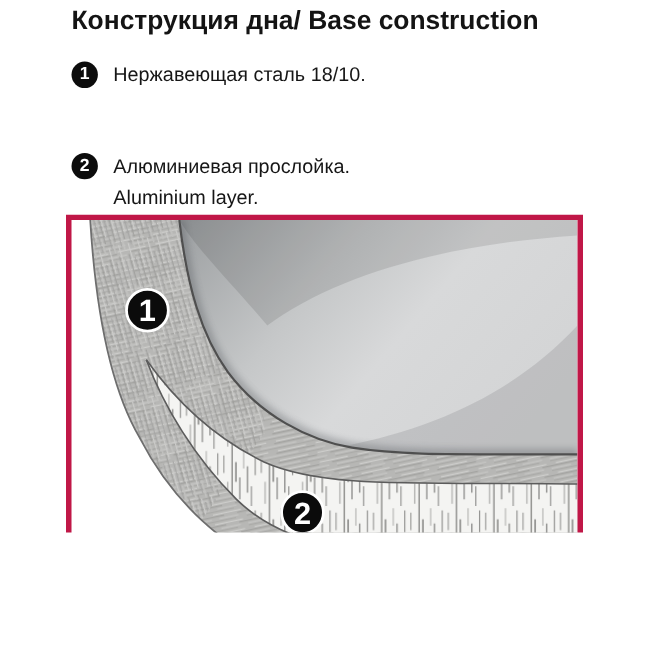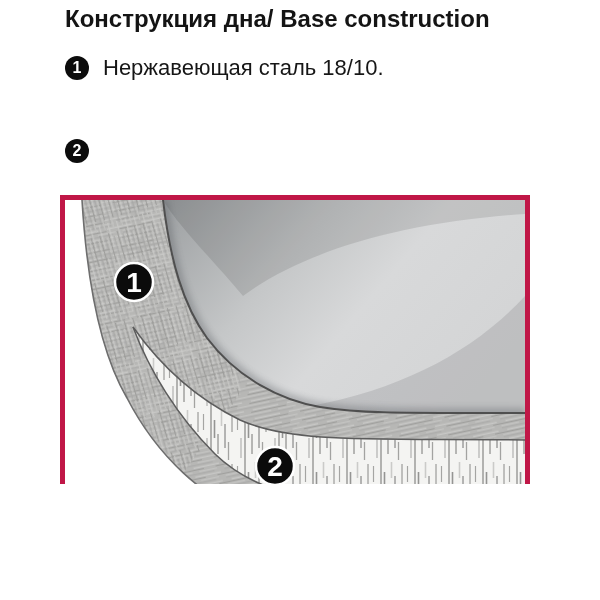--- a/index.html
+++ b/index.html
@@ -2,41 +2,45 @@
 <html><head>
 <meta charset="utf-8">
 <style>
   html,body{margin:0;padding:0}
   body{width:600px;height:600px;background:#ffffff;font-family:"Liberation Sans",sans-serif}
   .stage{position:relative;width:600px;height:484px;overflow:hidden;background:#ffffff}
   .title{position:absolute;left:65px;top:5px;font-size:24px;font-weight:700;color:#141414;white-space:nowrap}
   .legend-item{position:absolute;left:65px;display:flex;align-items:flex-start;gap:14px;color:#161616}
   .legend-item .badge{flex:0 0 auto;width:24px;height:24px;border-radius:50%;background:#0c0c0c;color:#ffffff;
     font-weight:700;font-size:16px;display:flex;align-items:center;justify-content:center;margin-top:2px}
-  .legend-item .lines{font-size:22px;line-height:28px}
+  .legend-item .lines{font-size:18px;line-height:28px}
   #item-1{top:54px}
   #item-2{top:137px}
   .frame-svg{position:absolute;left:60px;top:195px}
 </style>
 </head>
 <body>
 
 <div class="stage">
 
   <div class="title">Конструкция дна/ Base construction</div>
 
   <div class="legend-item" id="item-1">
     <div class="badge">1</div>
     <div class="lines">
       <div>Нержавеющая сталь 18/10.</div>
     </div>
   </div>
 
   <div class="legend-item" id="item-2">
     <div class="badge">2</div>
+    <div class="lines">
+      <div>Алюминиевая прослойка.</div>
+      <div>Aluminium layer.</div>
+    </div>
   </div>
 
   <svg class="frame-svg" width="470" height="397" viewBox="0 0 470 397">
     <defs>
       <clipPath id="clipInner">
           <rect x="0" y="0" width="460" height="387"></rect>
         </clipPath>
 
       <clipPath id="steelClip">
         <path d="M17,0 L98,0 C105,60 118,105 142,138 C172,178 215,200 255,207 C300,214 340,213 460,213

